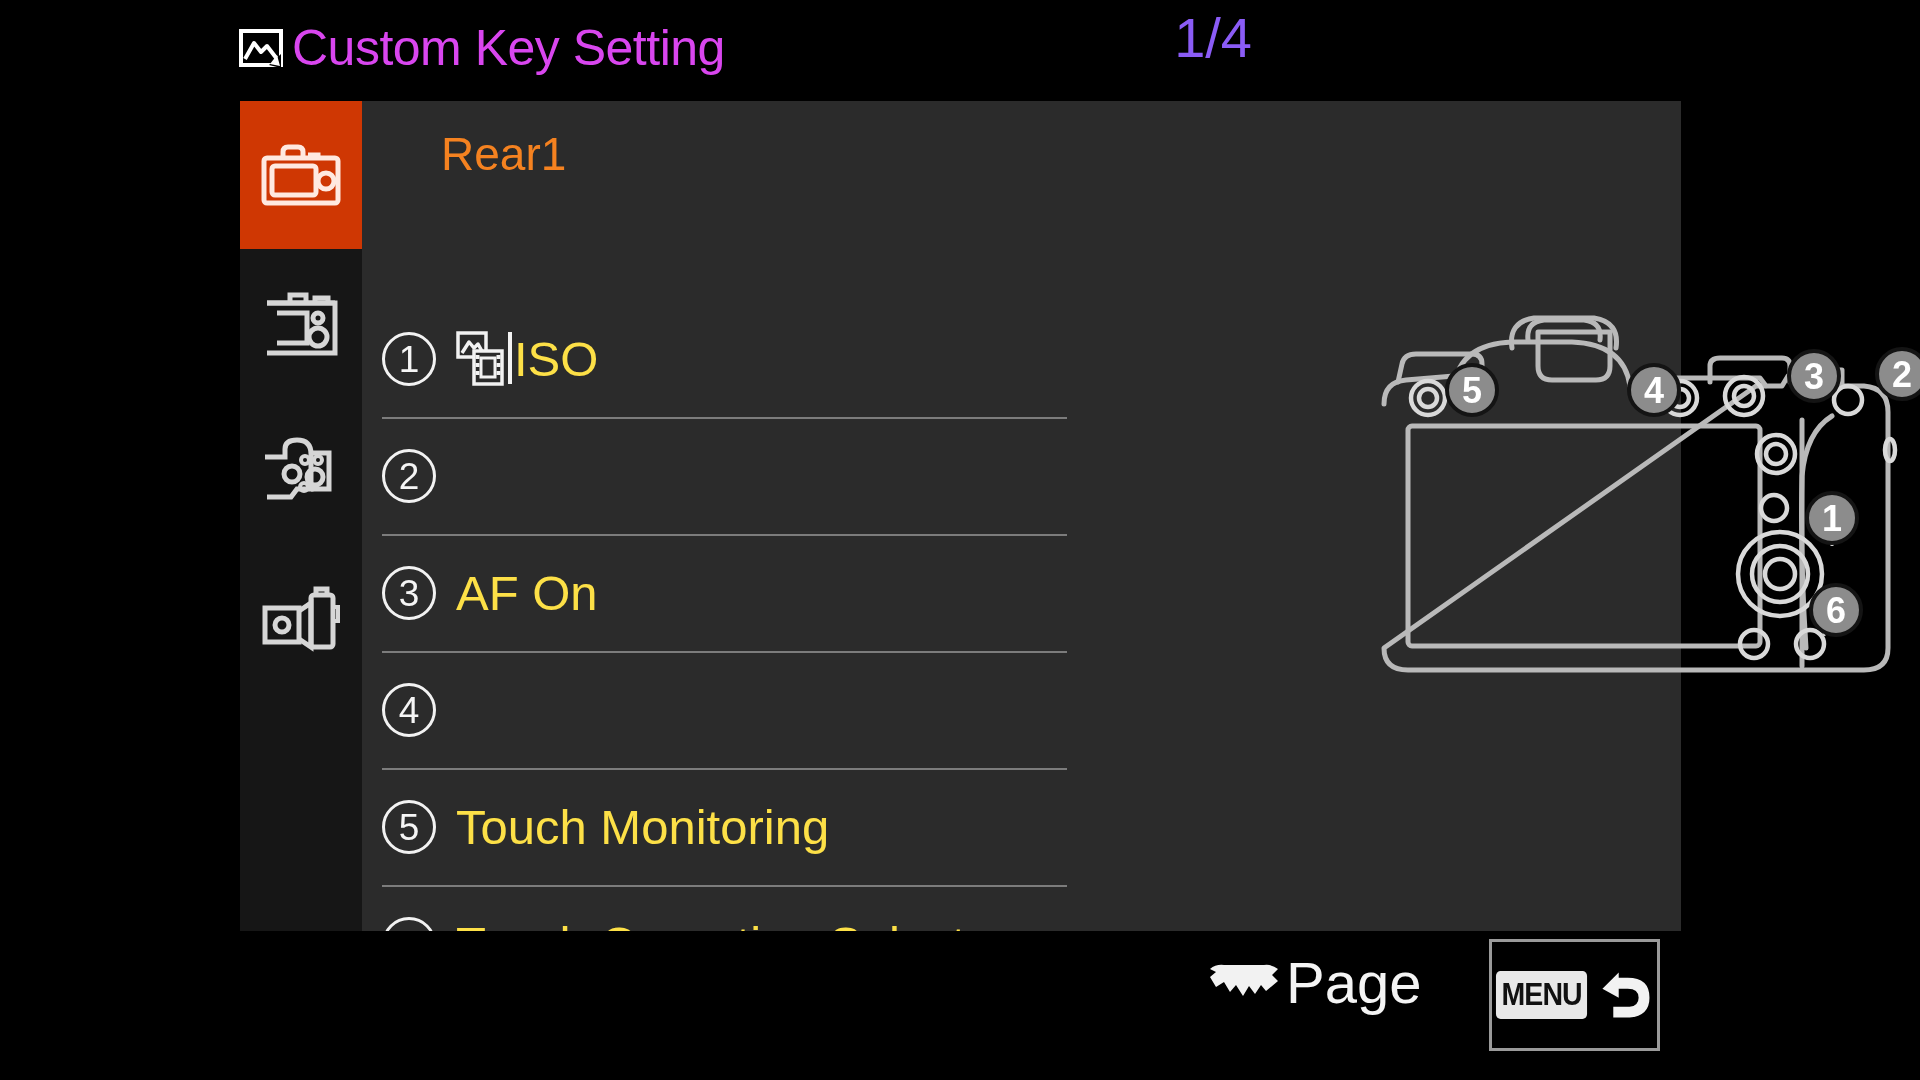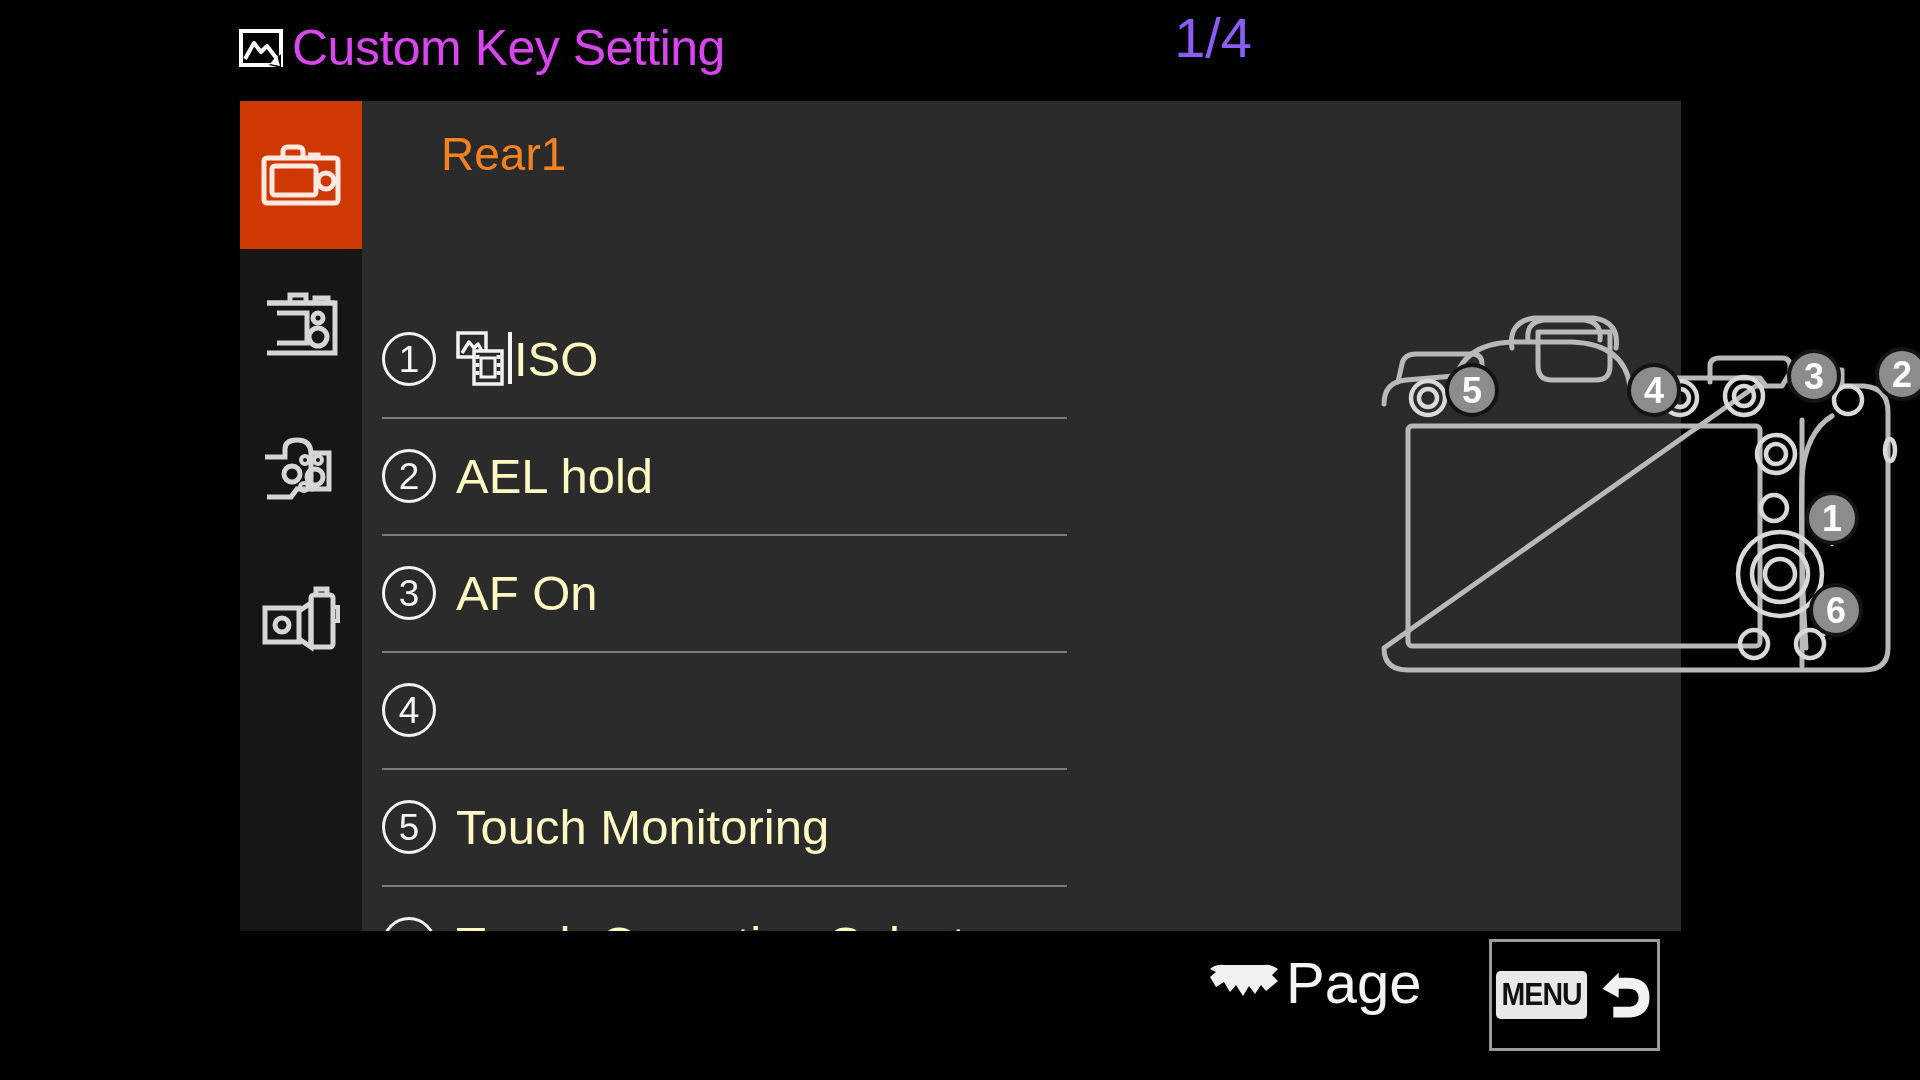--- a/index.html
+++ b/index.html
@@ -118,21 +118,21 @@
     border-radius: 50%;
     color: #f5f5f5;
     font-size: 37px;
     line-height: 50px;
     text-align: center;
     box-sizing: border-box;
     flex: 0 0 auto;
     margin-right: 20px;
   }
   .row-label {
-    color: #fef9c3;
+    color: #fde047;
     font-size: 49px;
     line-height: 56px;
     white-space: nowrap;
   }
   .iso-icons {
     display: inline-flex;
     align-items: center;
     margin-right: 2px;
   }
 
@@ -278,21 +278,20 @@
             <rect x="40.5" y="41" width="4" height="4" fill="#f2f2f2"></rect>
             <rect x="52" y="2" width="4" height="52" fill="#f2f2f2"></rect>
           </svg>
         </span>
         <span class="row-label">ISO</span>
       </div>
       <div class="row-sep" style="top:316px;"></div>
 
       <div class="row" style="top:317px;">
         <div class="num-badge">2</div>
-        <span class="row-label">AEL hold</span>
       </div>
       <div class="row-sep" style="top:433px;"></div>
 
       <div class="row" style="top:434px;">
         <div class="num-badge">3</div>
         <span class="row-label">AF On</span>
       </div>
       <div class="row-sep" style="top:550px;"></div>
 
       <div class="row" style="top:551px;">

